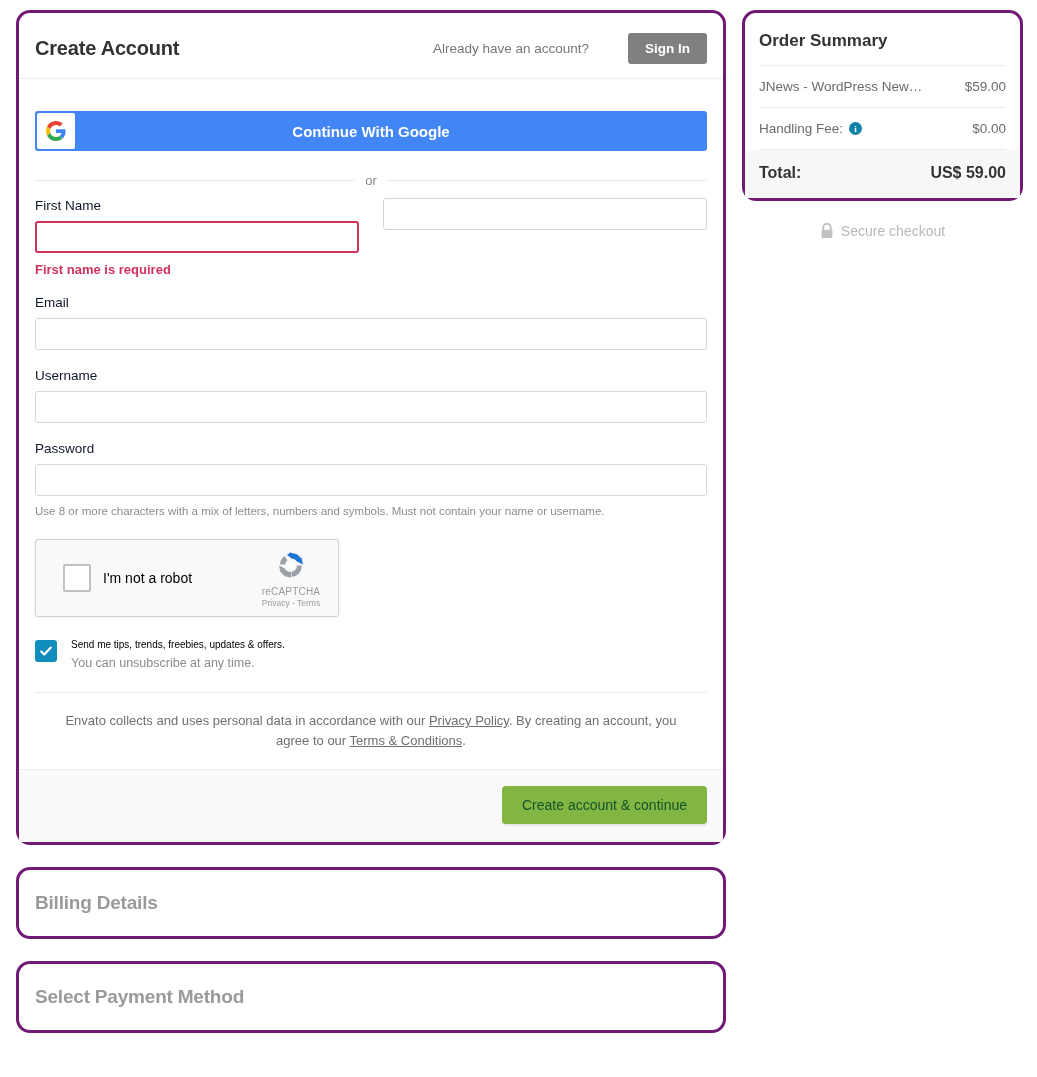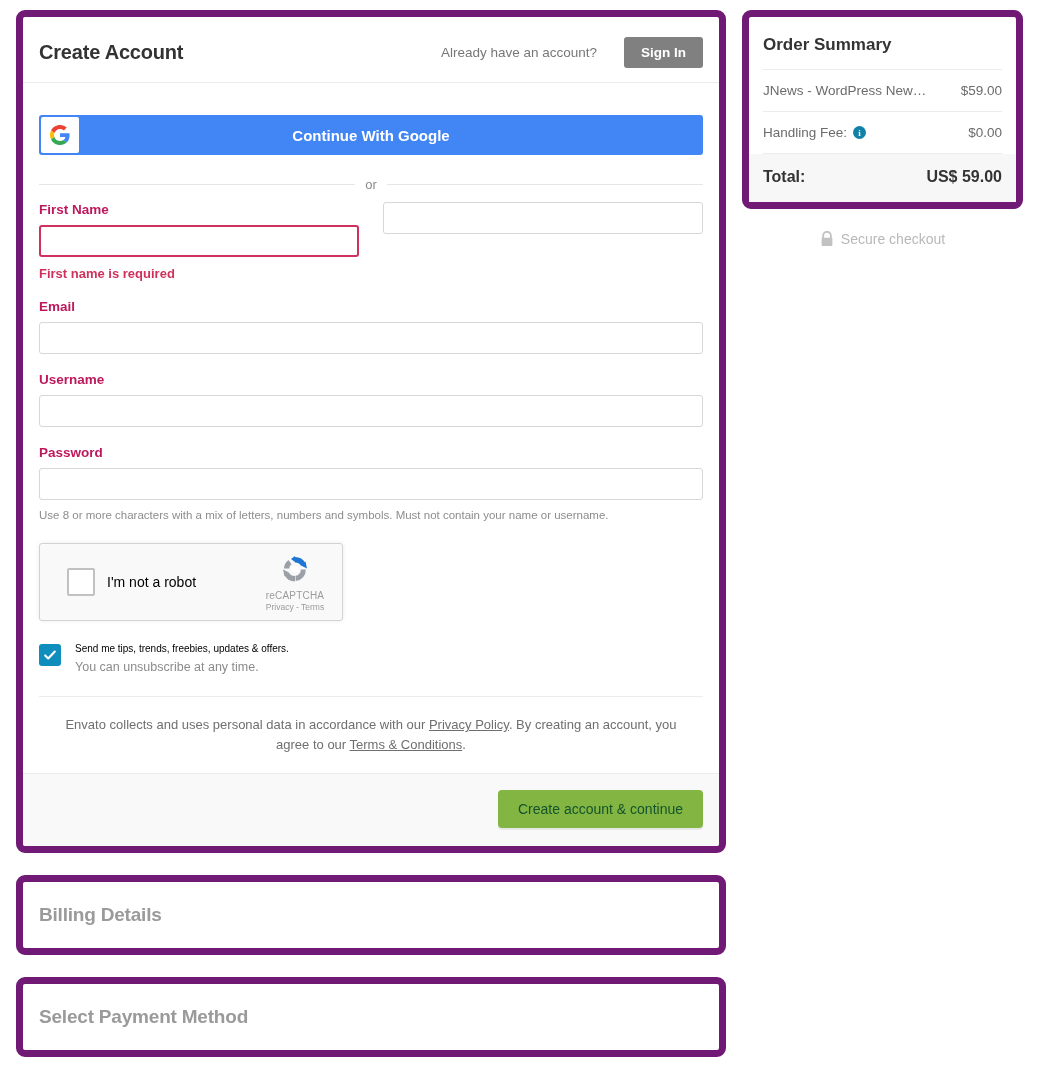--- a/index.html
+++ b/index.html
@@ -21,22 +21,22 @@
   .left-col {
     position: absolute; left: 16px; top: 10px; width: 710px;
   }
   .right-col {
     position: absolute; left: 742px; top: 10px; width: 281px;
   }
 
   
   .card {
     background: #ffffff;
-    border: 7px solid #701a75;
-    border-radius: 9px;
+    border: 3px solid #701a75;
+    border-radius: 14px;
   }
 
   
   .account-card { position: relative; }
   .account-body { padding: 12px 16px 0 16px; }
 
   .card-head {
     display: flex; align-items: center; justify-content: space-between;
     padding: 20px 16px 14px 16px;
     border-bottom: 1px solid #ececec;
@@ -49,20 +49,21 @@
   .head-right { display: flex; align-items: center; gap: 27px; }
   .have-account {
     font-size: 13.5px; color: #777777;
   }
   .btn-signin {
     background: #808080; color: #ffffff;
     border: none; border-radius: 3px;
     font-size: 13.5px; font-weight: bold;
     padding: 8px 17px; cursor: pointer;
     font-family: "Liberation Sans", sans-serif;
+    margin-left: 12px;
   }
 
   
   .google-btn {
     display: flex; align-items: center;
     margin: 20px 0 0 0;
     height: 40px;
     background: #4285f4;
     border-radius: 3px;
     cursor: pointer;
@@ -86,21 +87,21 @@
   
   .or-row {
     display: flex; align-items: center; gap: 10px;
     margin: 22px 0 6px 0;
   }
   .or-row .line { flex: 1 1 auto; height: 1px; background: #e6e6e6; }
   .or-row .or-text { font-size: 13px; color: #8a8a8a; }
 
   
   .field-label {
-    font-size: 13.5px; font-weight: bold; color: #be185d;
+    font-size: 13.5px; font-weight: normal; color: #0f172a;
     display: block; margin: 0 0 8px 0;
   }
   .text-input {
     display: block; width: 100%; height: 32px;
     border: 1px solid #d7d7d7; border-radius: 3px;
     background: #ffffff; padding: 0 9px;
     font-size: 13.5px; color: #333333;
     font-family: "Liberation Sans", sans-serif;
     outline: none;
   }

